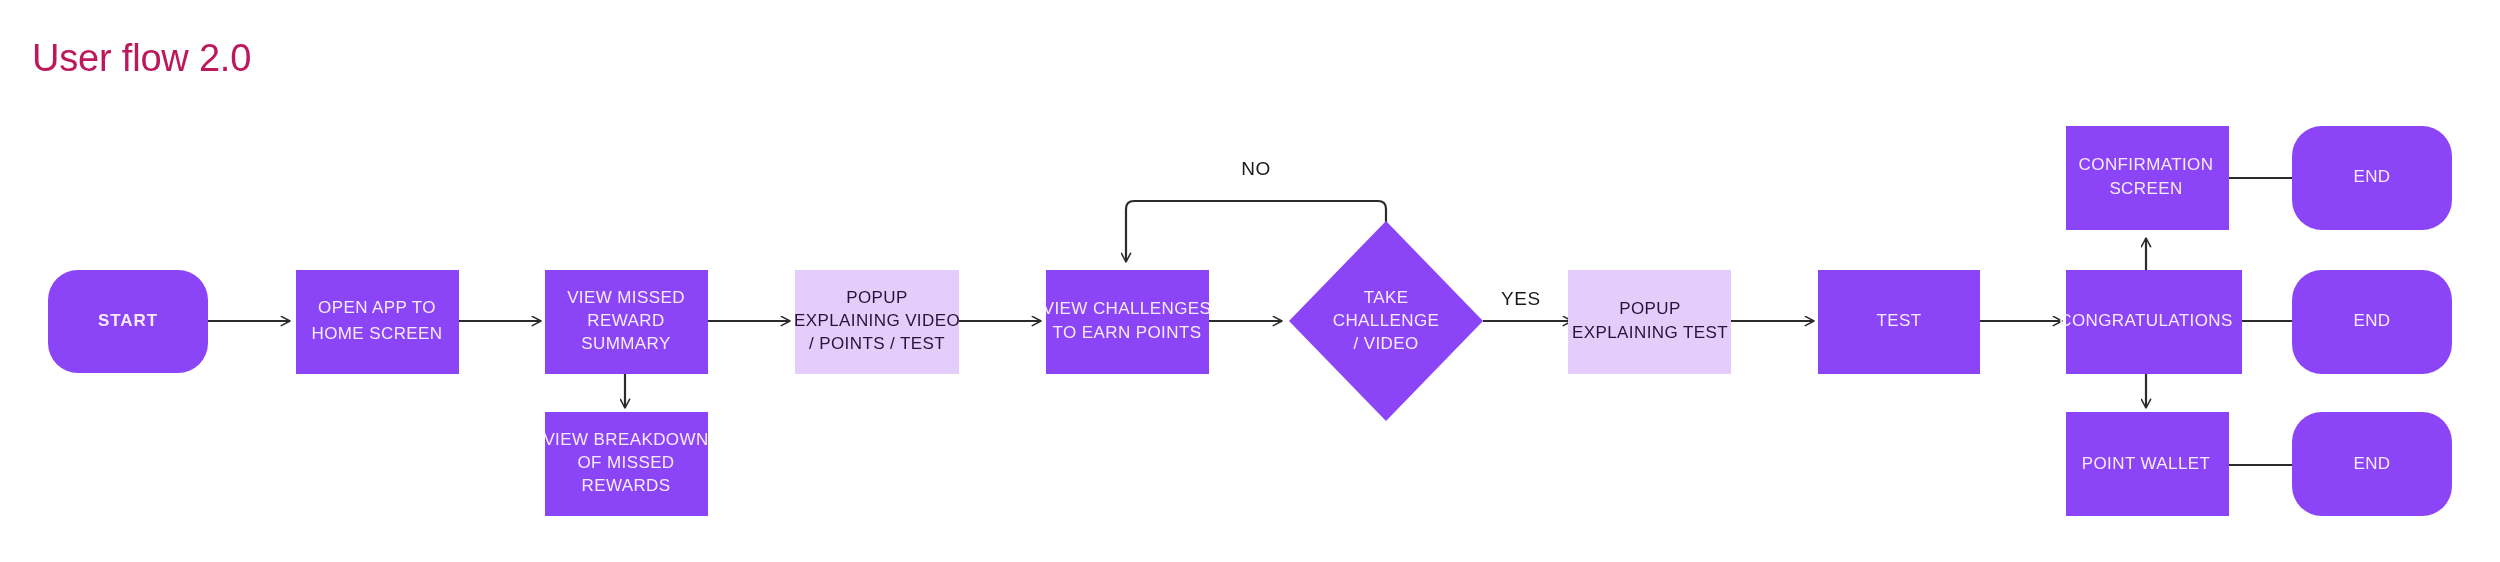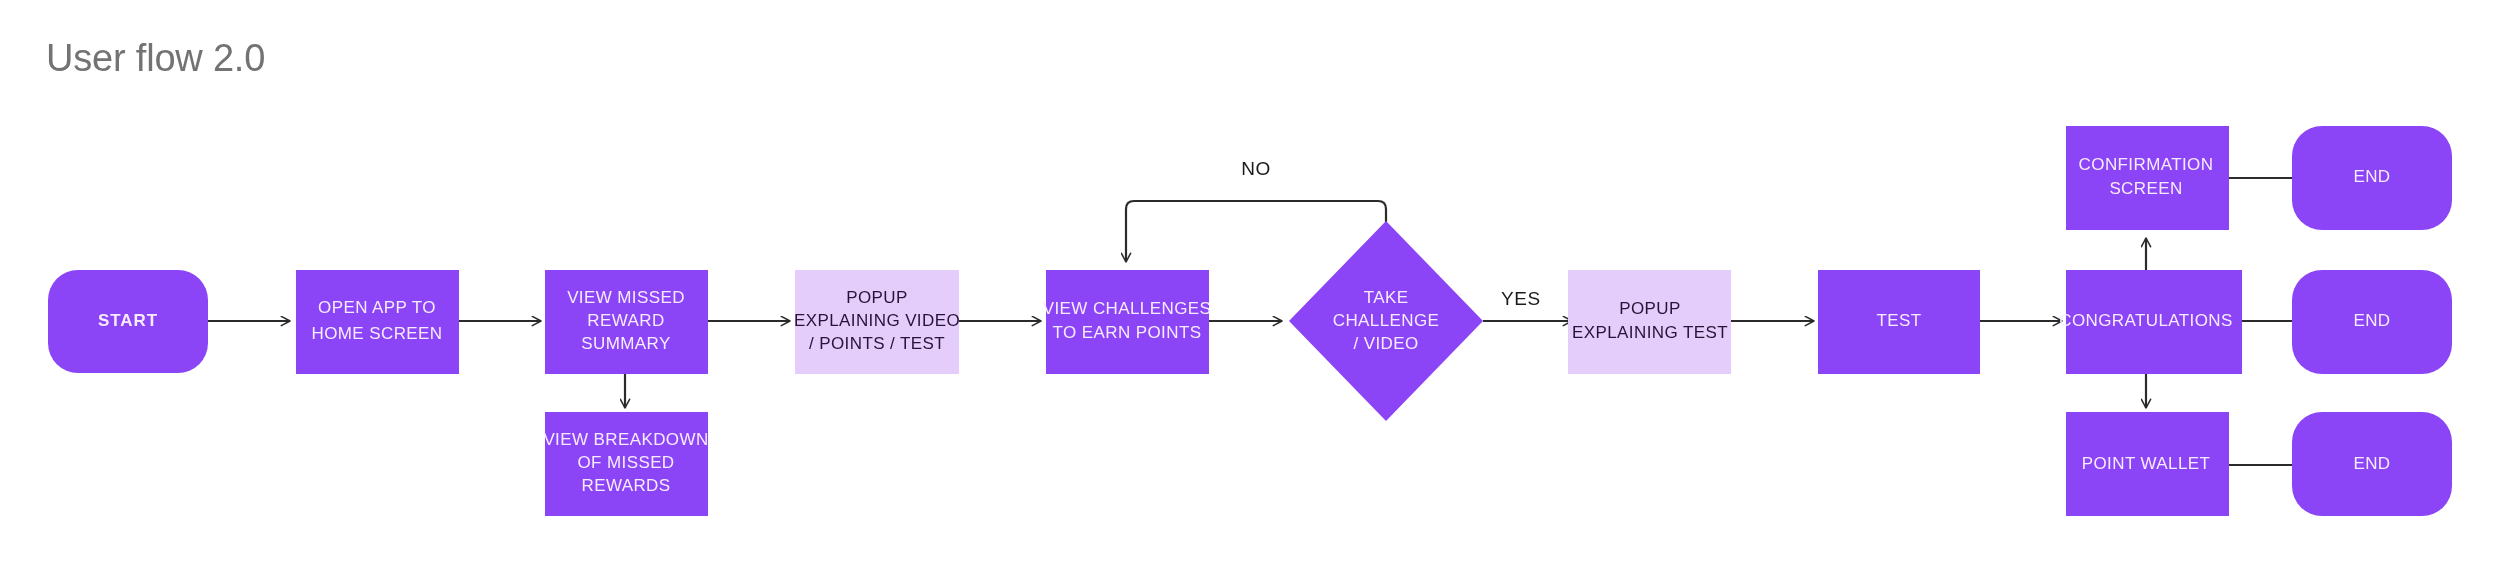--- a/index.html
+++ b/index.html
@@ -21,26 +21,26 @@
     position: absolute;
     left: 0;
     top: 0;
     width: 2500px;
     height: 562px;
     display: block;
   }
 
   .page-title {
     position: absolute;
-    left: 46px;
+    left: 32px;
     top: 37px;
     font-family: "Liberation Sans", sans-serif;
     font-size: 38px;
     font-weight: 400;
-    color: #737373;
+    color: #be185d;
     letter-spacing: -0.2px;
     white-space: nowrap;
   }
 
   
   .node-shape-primary {
     fill: #8c44f7;
   }
   .node-shape-light {
     fill: #e4cdfa;

